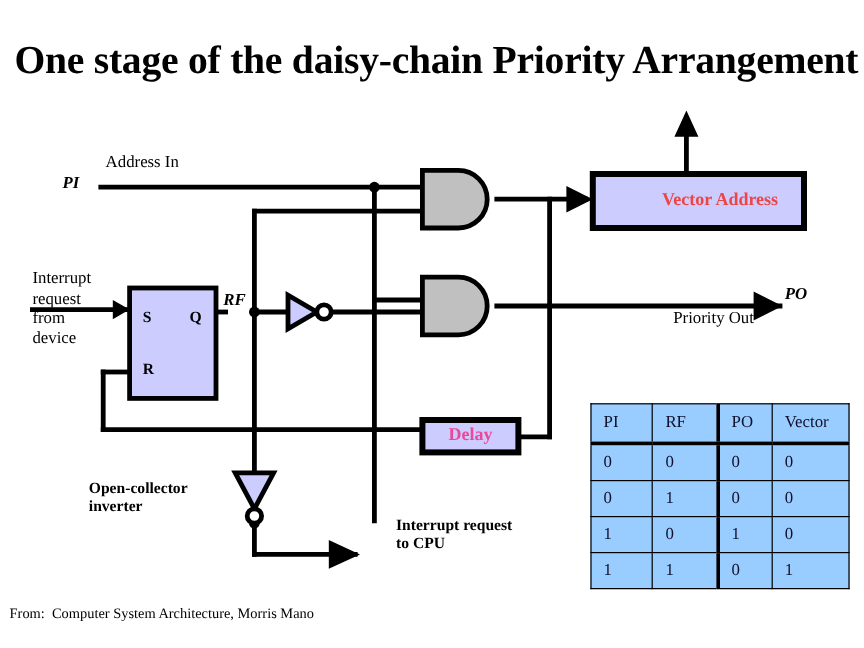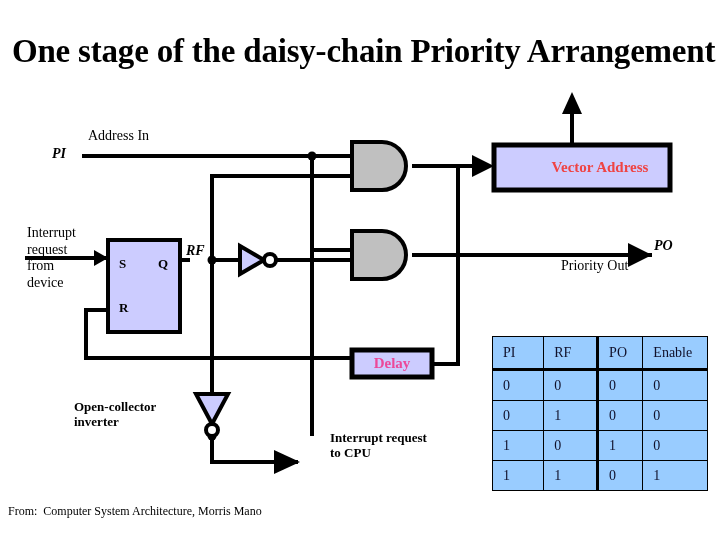--- a/index.html
+++ b/index.html
@@ -262,21 +262,21 @@
 inverter</div>
   <div class="lbl" id="label-interrupt-request-to-cpu">Interrupt request
 to CPU</div>
 
   <table id="truth-table">
     <thead>
       <tr>
         <th class="c-pi">PI</th>
         <th class="c-rf">RF</th>
         <th class="c-po col-po">PO</th>
-        <th class="c-en">Enable</th>
+        <th class="c-en">Vector</th>
       </tr>
     </thead>
     <tbody>
       <tr>
         <td>0</td>
         <td>0</td>
         <td class="col-po">0</td>
         <td>0</td>
       </tr>
       <tr>

